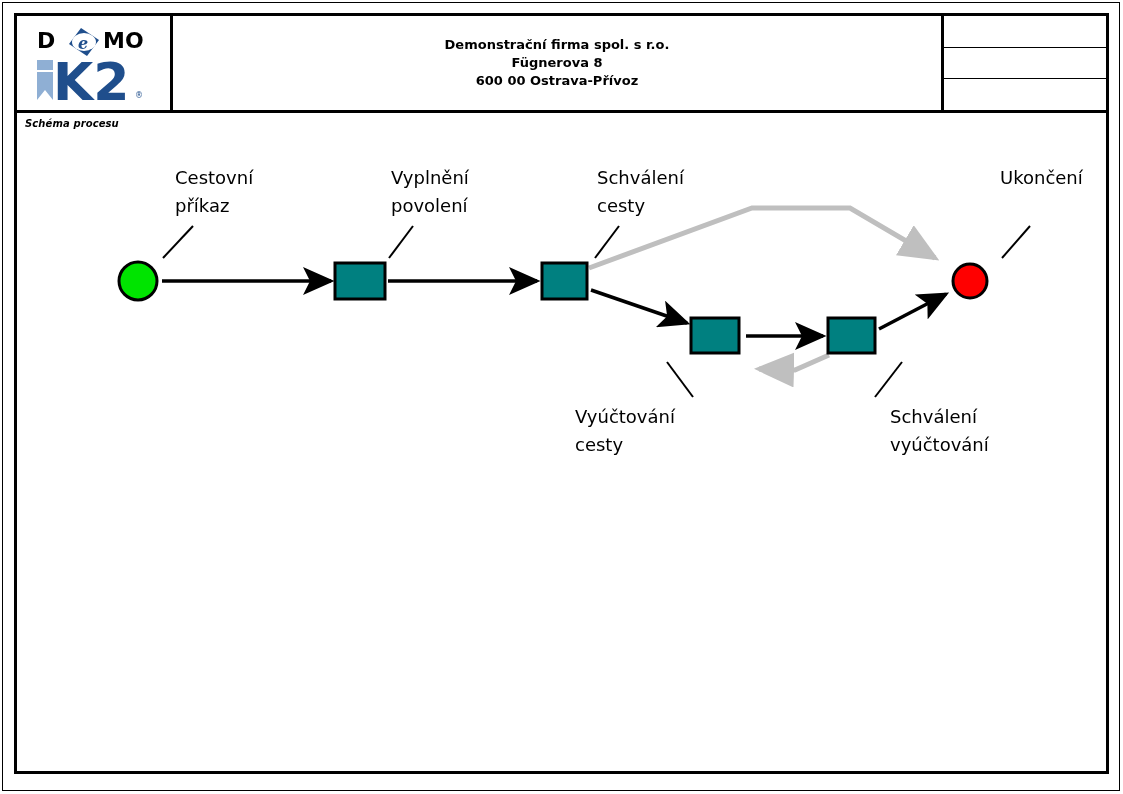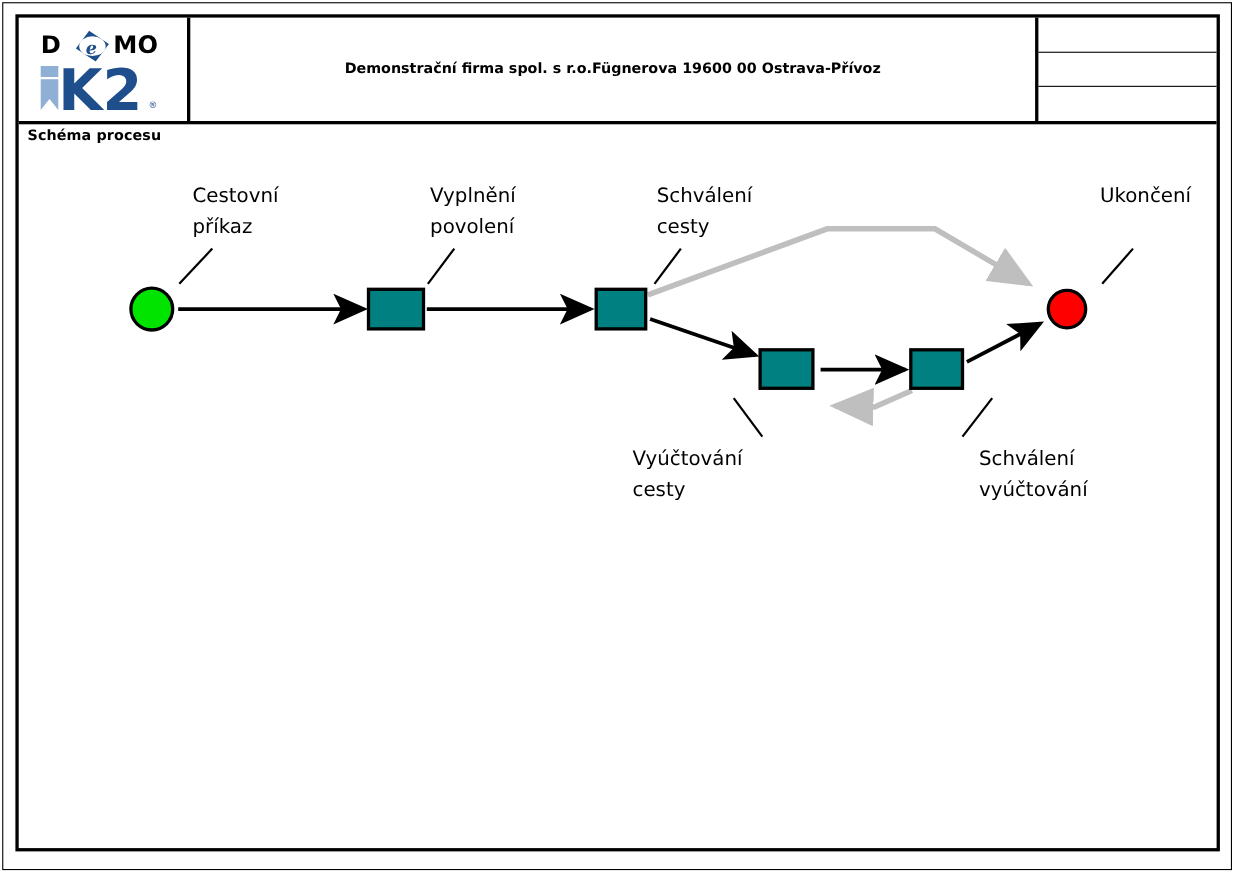--- a/index.html
+++ b/index.html
@@ -60,21 +60,21 @@
     border-right: 3px solid #000000;
     position: relative;
     overflow: hidden;
   }
   .hdr-company-cell {
     flex: 1;
     height: 100%;
     box-sizing: border-box;
     border-right: 3px solid #000000;
     display: flex;
-    flex-direction: row;
+    flex-direction: column;
     align-items: center;
     justify-content: center;
   }
   .hdr-company-cell .line {
     font-size: 13px;
     font-weight: bold;
     color: #000000;
     line-height: 18px;
     white-space: nowrap;
   }
@@ -109,25 +109,26 @@
     position: absolute;
     left: 0px;
     top: 97px;
     width: 1089px;
     height: 20px;
     box-sizing: border-box;
     display: flex;
     align-items: center;
   }
   .caption-bar .caption-text {
-    font-size: 13px;
+    font-size: 10px;
     font-weight: bold;
     color: #000000;
     padding-left: 8px;
     letter-spacing: 0.1px;
+    font-style: italic;
   }
   
   .canvas {
     position: absolute;
     left: 0px;
     top: 106px;
     width: 1089px;
     height: 638px;
     overflow: hidden;
   }
@@ -167,21 +168,21 @@
             <rect x="6" y="36" width="16" height="10" fill="#8FAFD4"></rect>
             <polygon points="6,48 22,48 22,76 14,66 6,76" fill="#8FAFD4"></polygon>
             <text x="22" y="76" font-family="DejaVu Sans, Liberation Sans, sans-serif" font-size="52" font-weight="bold" fill="#1F4E8C">K2</text>
             <text x="104" y="74" font-family="DejaVu Sans, Liberation Sans, sans-serif" font-size="8" fill="#1F4E8C">®</text>
           </g>
         </svg>
       </div>
 
       <div class="hdr-company-cell">
         <div class="line">Demonstrační firma spol. s r.o.</div>
-        <div class="line">Fügnerova 19</div>
+        <div class="line">Fügnerova 8</div>
         <div class="line">600 00 Ostrava-Přívoz</div>
       </div>
 
       <div class="hdr-meta-cell">
         <div class="meta-row"></div>
         <div class="meta-row"></div>
         <div class="meta-row"></div>
       </div>
     </div>
 

